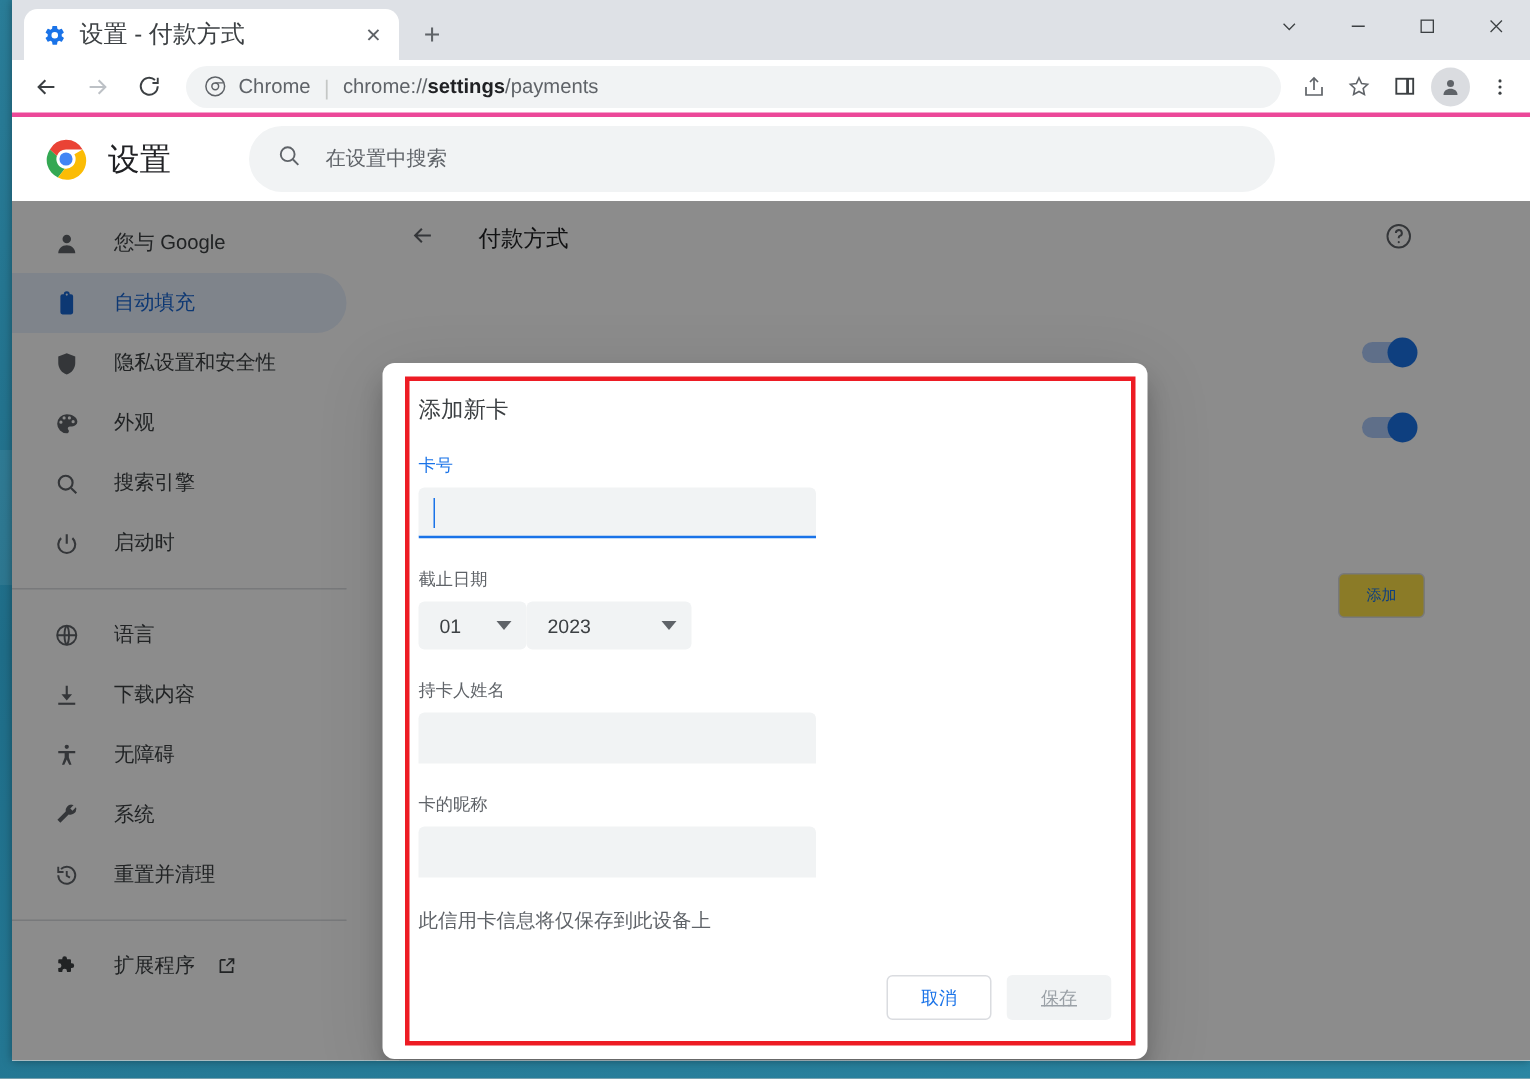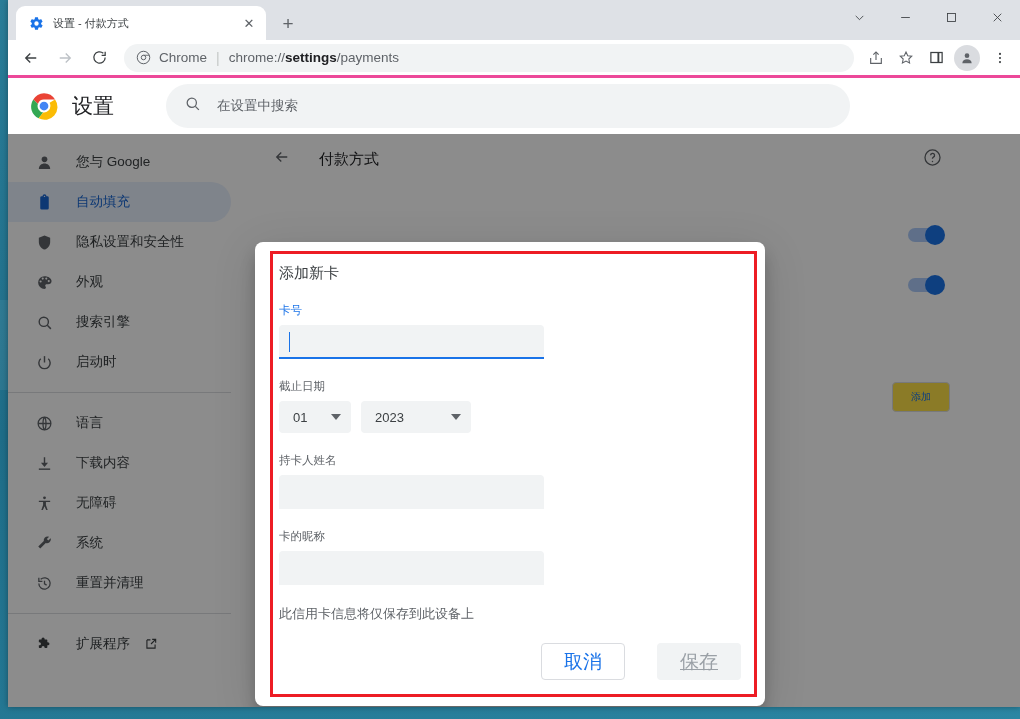--- a/index.html
+++ b/index.html
@@ -31,21 +31,21 @@
     display: flex; align-items: flex-end;
   }
   .tab {
     height: 34px; width: 250px; margin-left: 8px;
     background: #fff; border-radius: 9px 9px 0 0;
     display: flex; align-items: center; padding: 0 8px 0 12px;
     position: relative;
   }
   .tab-favicon { width: 16px; height: 16px; flex: 0 0 16px; margin-right: 9px; display:flex; align-items:center; justify-content:center;}
   .tab-title {
-    flex: 1; font-size: 11px; color: #3c4043;
+    flex: 1; font-size: 16px; color: #3c4043;
     white-space: nowrap; overflow: hidden; text-overflow: ellipsis;
   }
   .tab-close {
     width: 18px; height: 18px; border-radius: 50%;
     display: flex; align-items: center; justify-content: center;
     color: #5f6368; font-size: 13px; line-height: 1;
   }
   .new-tab-btn {
     width: 28px; height: 28px; margin-left: 8px; margin-bottom: 3px;
     border-radius: 50%; display: flex; align-items: center; justify-content: center;
@@ -166,39 +166,39 @@
   .field-label.focused { color: #1a73e8; }
   .text-field {
     width: 265px; height: 34px; background: #f1f3f4;
     border-radius: 4px 4px 0 0; position: relative;
   }
   .text-field.focused { border-bottom: 2px solid #1a73e8; }
   .caret {
     position: absolute; left: 10px; top: 7px; width: 1px; height: 20px; background: #1a73e8;
   }
   .field-group { margin-bottom: 20px; }
-  .selects-row { display: flex; gap: 10px; }
+  .selects-row { display: flex; }
   .select-box {
     height: 32px; background: #f1f3f4; border-radius: 4px;
     display: flex; align-items: center; padding: 0 10px 0 14px;
     font-size: 13px; color: #3c4043;
   }
   #select-month { width: 72px; }
   #select-year { width: 110px; }
   .select-value { flex: 1; }
   .caret-down {
     width: 0; height: 0; border-left: 5px solid transparent;
     border-right: 5px solid transparent; border-top: 6px solid #5f6368;
   }
   .dialog-note { font-size: 13px; color: #5f6368; margin-top: 8px; }
   .dialog-actions {
     position: absolute; right: 24px; bottom: 26px; display: flex; gap: 10px;
   }
   .btn {
-    padding: 8px 22px; border-radius: 4px; font-size: 19px; line-height: 1; margin-left: 22px;
+    padding: 8px 22px; border-radius: 4px; font-size: 12px; line-height: 1;
   }
   #cancel-button { background: #fff; border: 1px solid #dadce0; color: #1a73e8; }
   #save-button { background: #f1f3f4; border: 1px solid transparent; color: #9aa0a6; text-decoration: underline; }
 </style>
 </head>
 <body>
 
 <div class="desktop-stripe" style="top:300px;height:90px;left:0;width:8px;"></div>
 
 <div id="browser-window">

